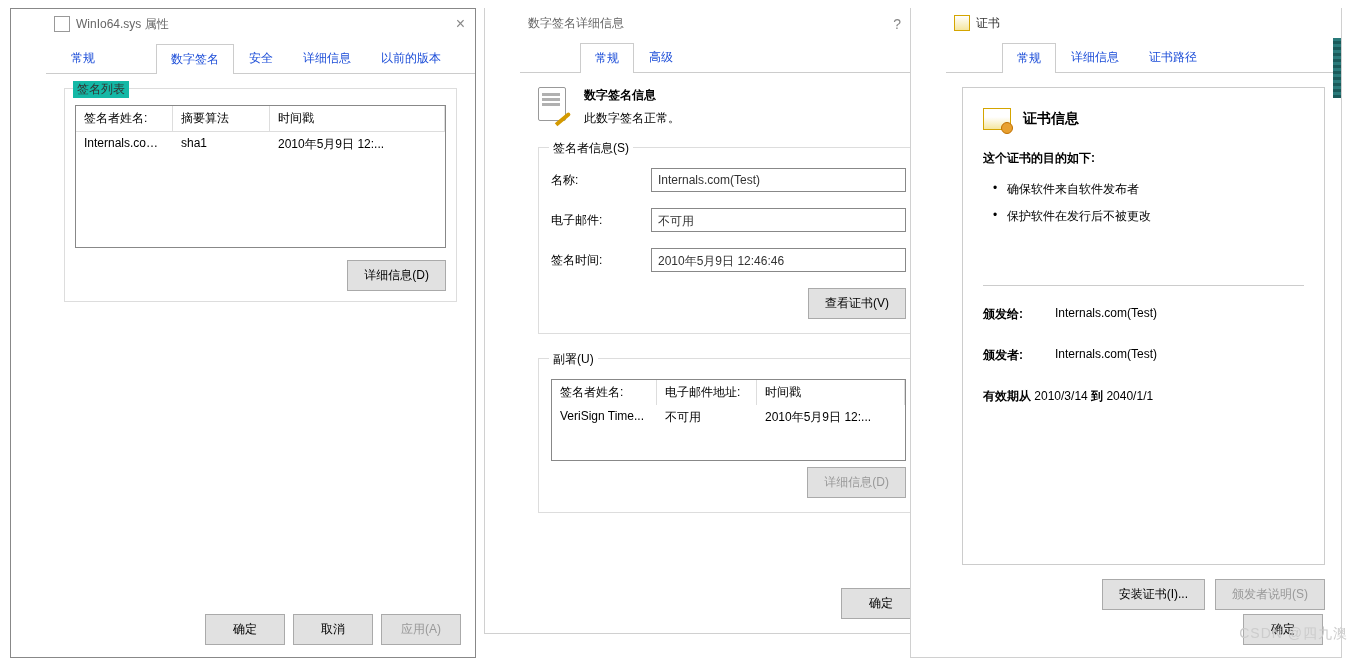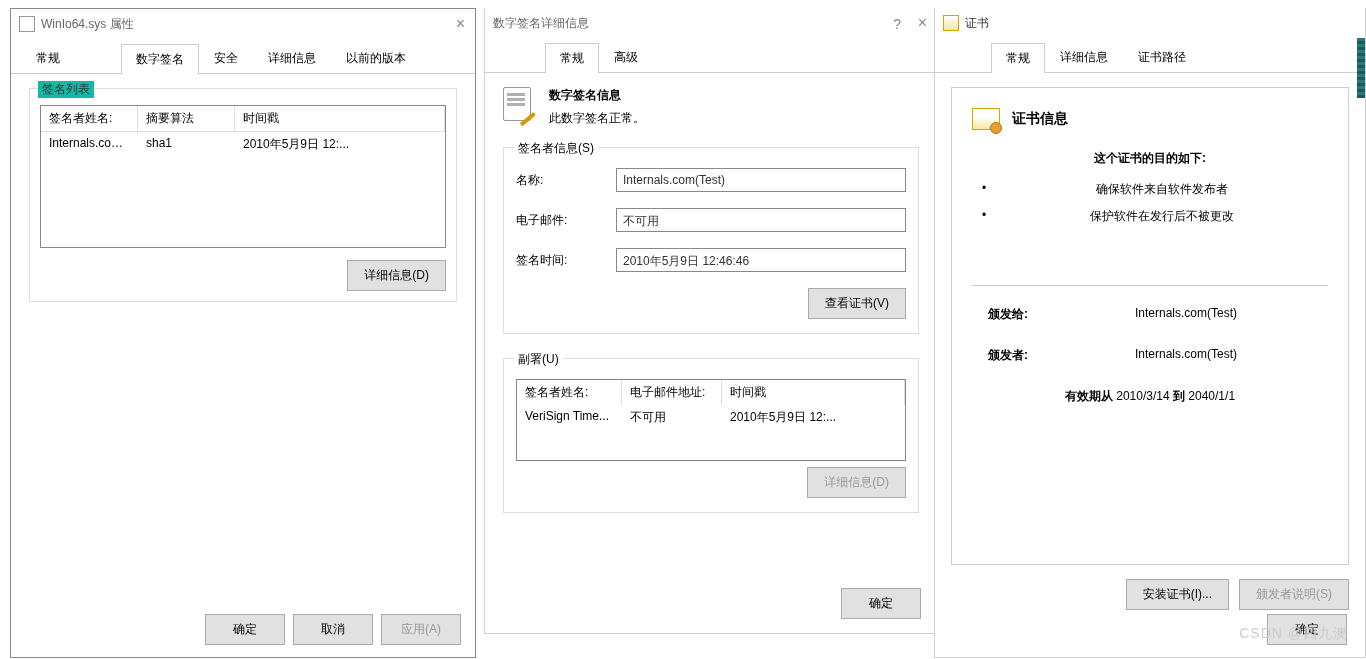--- a/index.html
+++ b/index.html
@@ -1,38 +1,38 @@
 <!DOCTYPE html>
 <html><head>
   <meta charset="utf-8">
   <style>
     * { box-sizing: border-box; margin: 0; padding: 0; font-family: "Microsoft YaHei", "Segoe UI", sans-serif; font-size: 12px; }
     body { background: #fff; position: relative; width: 1366px; height: 659px; overflow: hidden; }
     
-    .window { position: absolute; background: #fff; border: 1px solid #aaa; }
+    .window { position: absolute; background: #fff; border: 1px solid #aaa; padding-left: 35px; }
     
     
     .win1 { left: 10px; top: 8px; width: 466px; height: 650px; border-color: #888; }
     
     
     .win2 { left: 484px; top: 8px; width: 454px; height: 626px; border-color: #d0d0d0; border-top: none; }
     
     
-    .win3 { left: 934px; top: 8px; width: 432px; height: 650px; border-color: #d0d0d0; border-top: none; }
+    .win3 { left: 910px; top: 8px; width: 432px; height: 650px; border-color: #d0d0d0; border-top: none; }
     
     .titlebar { height: 30px; display: flex; align-items: center; padding: 0 8px; color: #666; position: relative; }
     .titlebar .icon { width: 16px; height: 16px; margin-right: 6px; border: 1px solid #999; display: inline-block; }
     .titlebar .close { position: absolute; right: 10px; top: 6px; cursor: pointer; font-size: 16px; color: #888; }
     .titlebar .help { position: absolute; right: 36px; top: 8px; cursor: pointer; color: #888; font-size: 14px; }
     
     .win3 .titlebar { color: #333; }
     .win3 .titlebar .icon { border: 1px solid #d4a500; background: linear-gradient(#fff, #f5e6a0); }
     
     .tabs { display: flex; border-bottom: 1px solid #ccc; padding-left: 8px; margin-top: 4px; }
-    .tab { padding: 6px 14px; border: 1px solid transparent; border-bottom: none; cursor: pointer; color: #000000; margin-right: 0; }
+    .tab { padding: 6px 14px; border: 1px solid transparent; border-bottom: none; cursor: pointer; color: #1d4ed8; margin-right: 0; }
     .tab.active { border-color: #ccc; background: #fff; position: relative; top: 1px; margin-left: 46px; }
     
     .win1 .tabs { padding-left: 10px; }
     .win2 .tabs { padding-left: 14px; }
     .win3 .tabs { padding-left: 10px; }
     
     .content { padding: 14px 18px; }
     
     
     .groupbox { border: 1px solid #ddd; margin-bottom: 12px; position: relative; padding: 16px 10px 10px 10px; }
@@ -79,21 +79,21 @@
     .counter-row > div { padding: 4px 8px; overflow: hidden; white-space: nowrap; text-overflow: ellipsis; }
     .cc-name { width: 105px; }
     .cc-email { width: 100px; }
     .cc-time { flex: 1; }
     .counter-body { min-height: 55px; }
     
     .win2 .bottom-buttons { bottom: 14px; right: 16px; }
     
     
     .win3 .content { padding: 14px 16px; }
-    .cert-panel { border: 1px solid #ccc; padding: 20px 20px 10px 20px; height: 478px; position: relative; text-align: center; }
+    .cert-panel { border: 1px solid #ccc; padding: 20px 20px 10px 20px; height: 478px; position: relative; }
     .cert-icon-row { display: flex; align-items: center; gap: 12px; margin-bottom: 20px; }
     .cert-icon { width: 28px; height: 22px; border: 1px solid #d4a500; background: linear-gradient(#fff 40%, #f5e6a0); position: relative; }
     .cert-icon::after { content: ""; position: absolute; right: -3px; bottom: -5px; width: 10px; height: 10px; border-radius: 50%; background: #e8a030; border: 1px solid #c07000; }
     .cert-title { font-weight: bold; font-size: 14px; }
     
     .cert-purpose { margin-bottom: 14px; font-weight: bold; }
     .cert-bullets { list-style: none; padding-left: 14px; margin-bottom: 28px; }
     .cert-bullets li { margin-bottom: 10px; position: relative; padding-left: 10px; }
     .cert-bullets li::before { content: "•"; position: absolute; left: -4px; }
     

